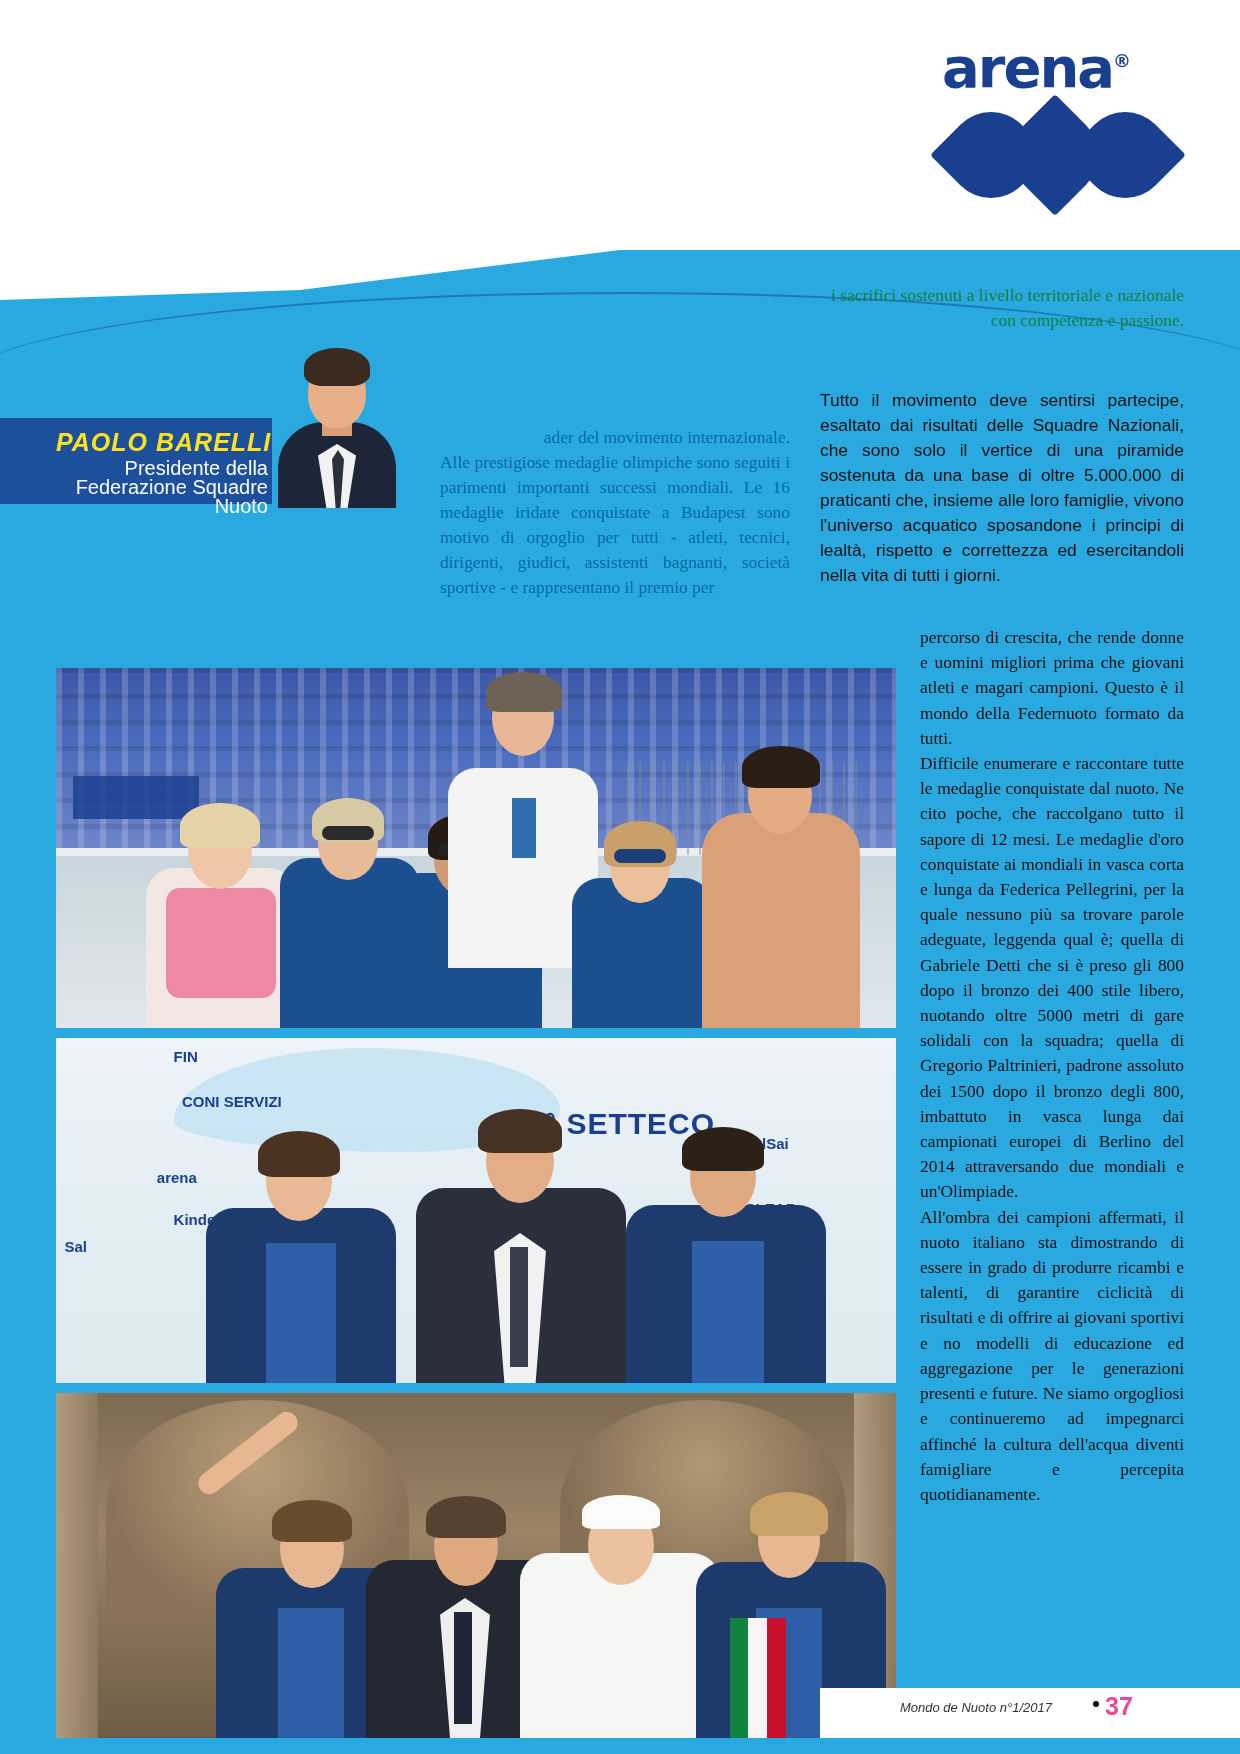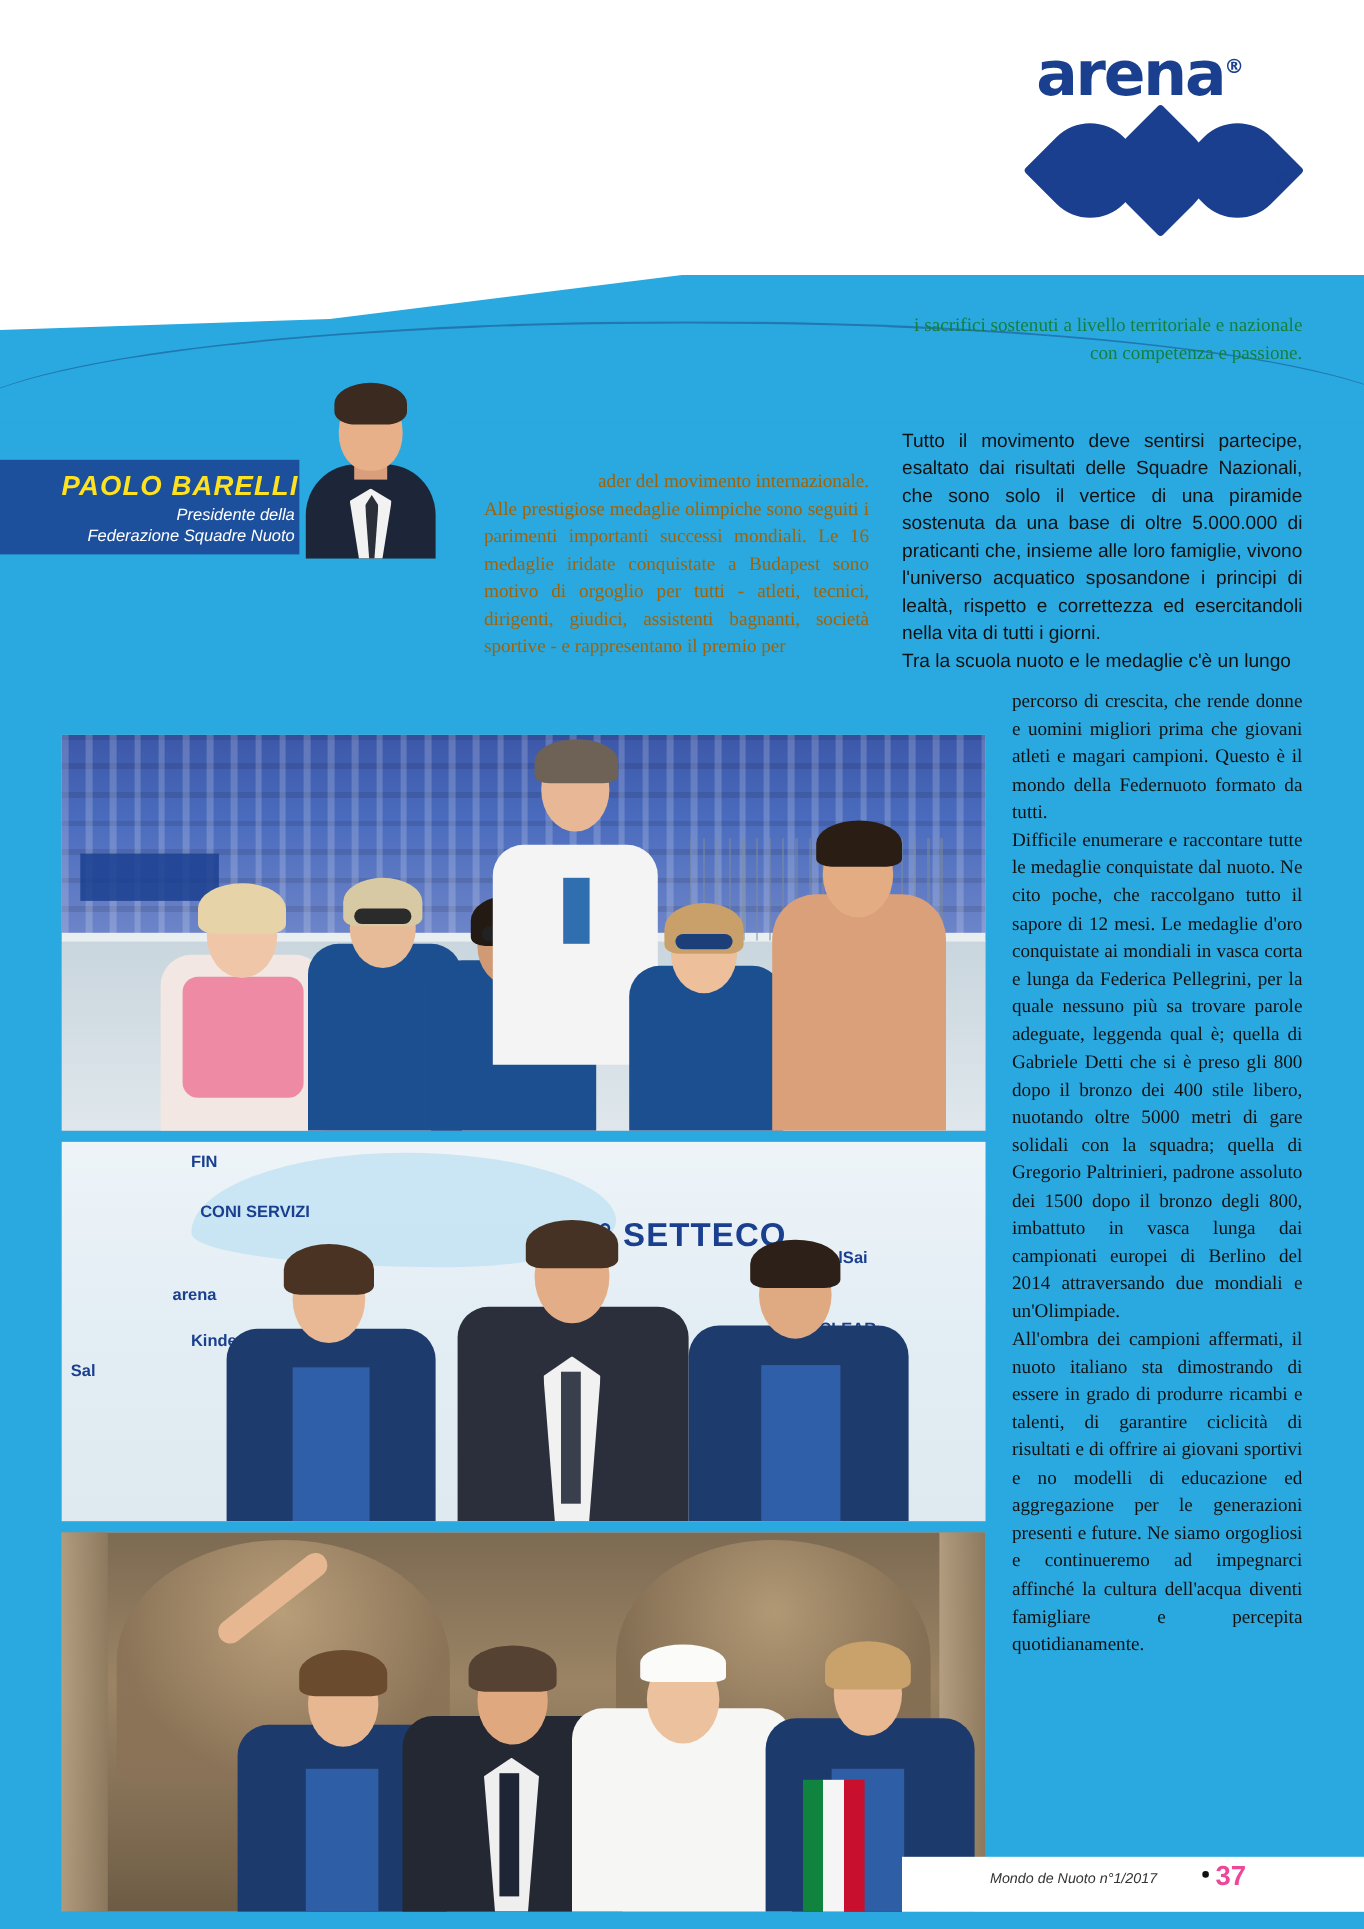--- a/index.html
+++ b/index.html
@@ -164,22 +164,21 @@
     letter-spacing: 1px;
     color: #ffe21f;
   }
   .author-role {
     position: absolute;
     left: 56px;
     top: 459px;
     width: 212px;
     text-align: right;
     font-family: "Liberation Sans", sans-serif;
-    font-style: italic;
-    font-size: 15px;
+    font-size: 20px;
     line-height: 19px;
     color: #ffffff;
   }
   .author-photo {
     position: absolute;
     left: 272px;
     top: 318px;
     width: 130px;
     height: 190px;
     overflow: hidden;
@@ -206,21 +205,21 @@
     position: absolute; left: 32px; top: 30px; width: 66px; height: 38px;
     background: #3a2a20; border-radius: 50% 50% 30% 30%;
   }
 
   
   .col {
     position: absolute;
     font-family: "Liberation Serif", serif;
     font-size: 17.4px;
     line-height: 25px;
-    color: #a16207;
+    color: #0369a1;
     text-align: justify;
     -webkit-hyphens: auto;
     hyphens: auto;
   }
   .col p { margin: 0; }
 
   .col-1 {
     left: 56px;
     top: 548px;
     width: 325px;
@@ -398,21 +397,20 @@
   <div class="col col-2">
     <p style="text-align:right">ader del movimento internazionale.</p>
     <p>Alle prestigiose medaglie olimpiche sono seguiti i parimenti importanti successi mondiali. Le 16 medaglie iridate conquistate a Budapest sono motivo di orgoglio per tutti - atleti, tecnici, dirigenti, giudici, assistenti bagnanti, società sportive - e rappresentano il premio per</p>
   </div>
 
   <div class="col-3a">
     <p style="text-align:right; margin:0;">i sacrifici sostenuti a livello territoriale e nazionale con competenza e passione.</p>
   </div>
   <div class="col-3b">
     <p style="margin:0; text-align:justify">Tutto il movimento deve sentirsi partecipe, esaltato dai risultati delle Squadre Nazionali, che sono solo il vertice di una piramide sostenuta da una base di oltre 5.000.000 di praticanti che, insieme alle loro famiglie, vivono l'universo acquatico sposandone i principi di lealtà, rispetto e correttezza ed esercitandoli nella vita di tutti i giorni.</p>
-    <p style="margin:0; text-align:justify">Tra la scuola nuoto e le medaglie c'è un lungo</p>
   </div>
 
   <div class="col-4">
     <p>percorso di crescita, che rende donne e uomini migliori prima che giovani atleti e magari campioni. Questo è il mondo della Federnuoto formato da tutti.</p>
     <p>Difficile enumerare e raccontare tutte le medaglie conquistate dal nuoto. Ne cito poche, che raccolgano tutto il sapore di 12 mesi. Le medaglie d'oro conquistate ai mondiali in vasca corta e lunga da Federica Pellegrini, per la quale nessuno più sa trovare parole adeguate, leggenda qual è; quella di Gabriele Detti che si è preso gli 800 dopo il bronzo dei 400 stile libero, nuotando oltre 5000 metri di gare solidali con la squadra; quella di Gregorio Paltrinieri, padrone assoluto dei 1500 dopo il bronzo degli 800, imbattuto in vasca lunga dai campionati europei di Berlino del 2014 attraversando due mondiali e un'Olimpiade.</p>
     <p>All'ombra dei campioni affermati, il nuoto italiano sta dimostrando di essere in grado di produrre ricambi e talenti, di garantire ciclicità di risultati e di offrire ai giovani sportivi e no modelli di educazione ed aggregazione per le generazioni presenti e future. Ne siamo orgogliosi e continueremo ad impegnarci affinché la cultura dell'acqua diventi famigliare e percepita quotidianamente.</p>
   </div>
 
   <div class="photo photo1">
     <div class="p1-stand"></div>

